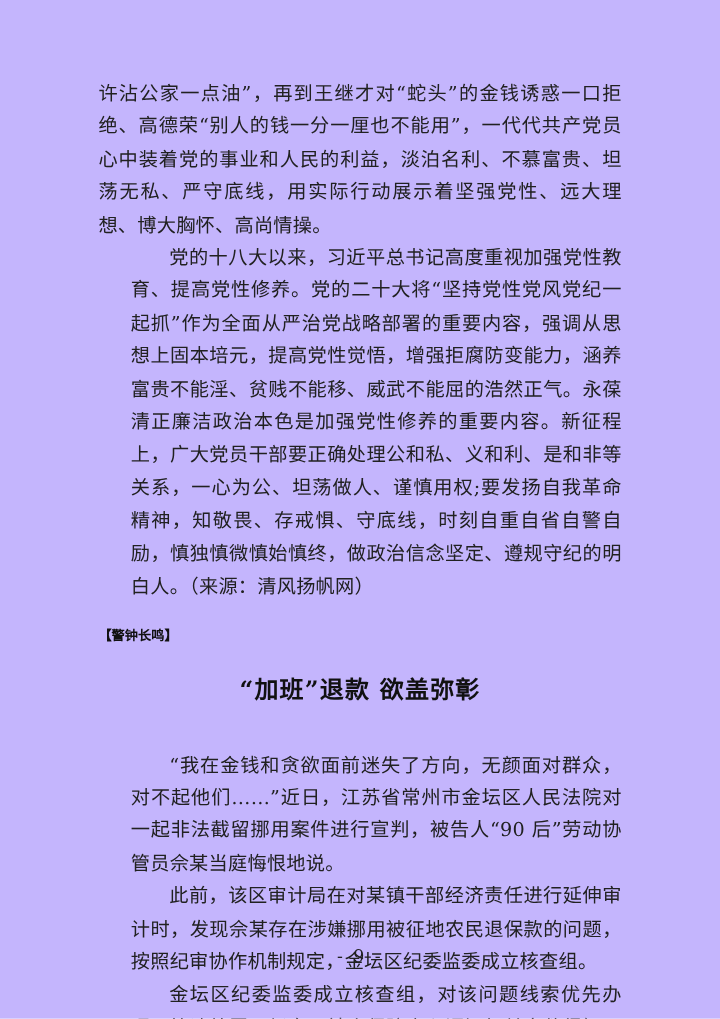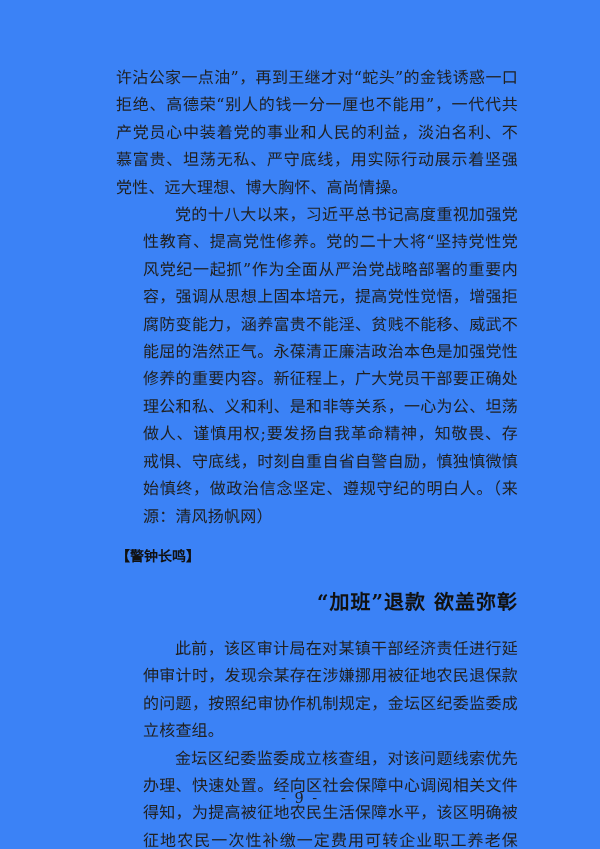--- a/index.html
+++ b/index.html
@@ -12,48 +12,48 @@
     height: 849px;
     font-family: "DejaVu Serif", "Liberation Serif", serif;
     color: #212121;
     overflow: hidden;
   }
   .page {
     position: relative;
     box-sizing: border-box;
     width: 600px;
     height: 849px;
-    padding: 64px 82px 0 116px;
-    background: #3b82f6;
+    padding: 64px 82px 0 82px;
+    background: #c4b5fd;
   }
   .para {
     margin: 0;
     font-size: 16px;
     line-height: 27.4px;
     text-align: justify;
     text-justify: inter-character;
     word-break: break-all;
     letter-spacing: 0.2px;
   }
   .indent {
     text-indent: 2em;
     margin-left: 27px;
   }
   .section-label {
     margin-top: 13px;
-    font-size: 14px;
+    font-size: 11px;
     font-weight: bold;
     line-height: 27px;
     color: #111111;
   }
   .article-title {
-    margin: 17px 0 18px 0;
+    margin: 17px 0 34px 0;
     font-size: 20px;
     font-weight: bold;
-    text-align: right;
+    text-align: center;
     line-height: 30px;
     color: #111111;
     letter-spacing: 1px;
   }
   .page-footer {
     position: absolute;
     left: 0;
     bottom: 43px;
     width: 100%;
     text-align: center;
@@ -68,20 +68,21 @@
 <div class="page">
 
   <p class="para">许沾公家一点油”，再到王继才对“蛇头”的金钱诱惑一口拒绝、高德荣“别人的钱一分一厘也不能用”，一代代共产党员心中装着党的事业和人民的利益，淡泊名利、不慕富贵、坦荡无私、严守底线，用实际行动展示着坚强党性、远大理想、博大胸怀、高尚情操。</p>
 
   <p class="para indent">党的十八大以来，习近平总书记高度重视加强党性教育、提高党性修养。党的二十大将“坚持党性党风党纪一起抓”作为全面从严治党战略部署的重要内容，强调从思想上固本培元，提高党性觉悟，增强拒腐防变能力，涵养富贵不能淫、贫贱不能移、威武不能屈的浩然正气。永葆清正廉洁政治本色是加强党性修养的重要内容。新征程上，广大党员干部要正确处理公和私、义和利、是和非等关系，一心为公、坦荡做人、谨慎用权;要发扬自我革命精神，知敬畏、存戒惧、守底线，时刻自重自省自警自励，慎独慎微慎始慎终，做政治信念坚定、遵规守纪的明白人。（来源：清风扬帆网）</p>
 
   <div class="section-label">【警钟长鸣】</div>
 
   <h1 class="article-title">“加班”退款 欲盖弥彰</h1>
 
+  <p class="para indent">“我在金钱和贪欲面前迷失了方向，无颜面对群众，对不起他们……”近日，江苏省常州市金坛区人民法院对一起非法截留挪用案件进行宣判，被告人“90 后”劳动协管员佘某当庭悔恨地说。</p>
 
   <p class="para indent">此前，该区审计局在对某镇干部经济责任进行延伸审计时，发现佘某存在涉嫌挪用被征地农民退保款的问题，按照纪审协作机制规定，金坛区纪委监委成立核查组。</p>
 
   <p class="para indent">金坛区纪委监委成立核查组，对该问题线索优先办理、快速处置。经向区社会保障中心调阅相关文件得知，为提高被征地农民生活保障水平，该区明确被征地农民一次性补缴一定费用可转企业职工养老保险，此前缴纳过该保险的退还保费差额。佘某所在村动迁过程中，转保费用代收代缴、差额退还工作均由佘某具体承办。</p>
 
   <div class="page-footer">- 9 -</div>
 
 </div>
 
 </body></html>

